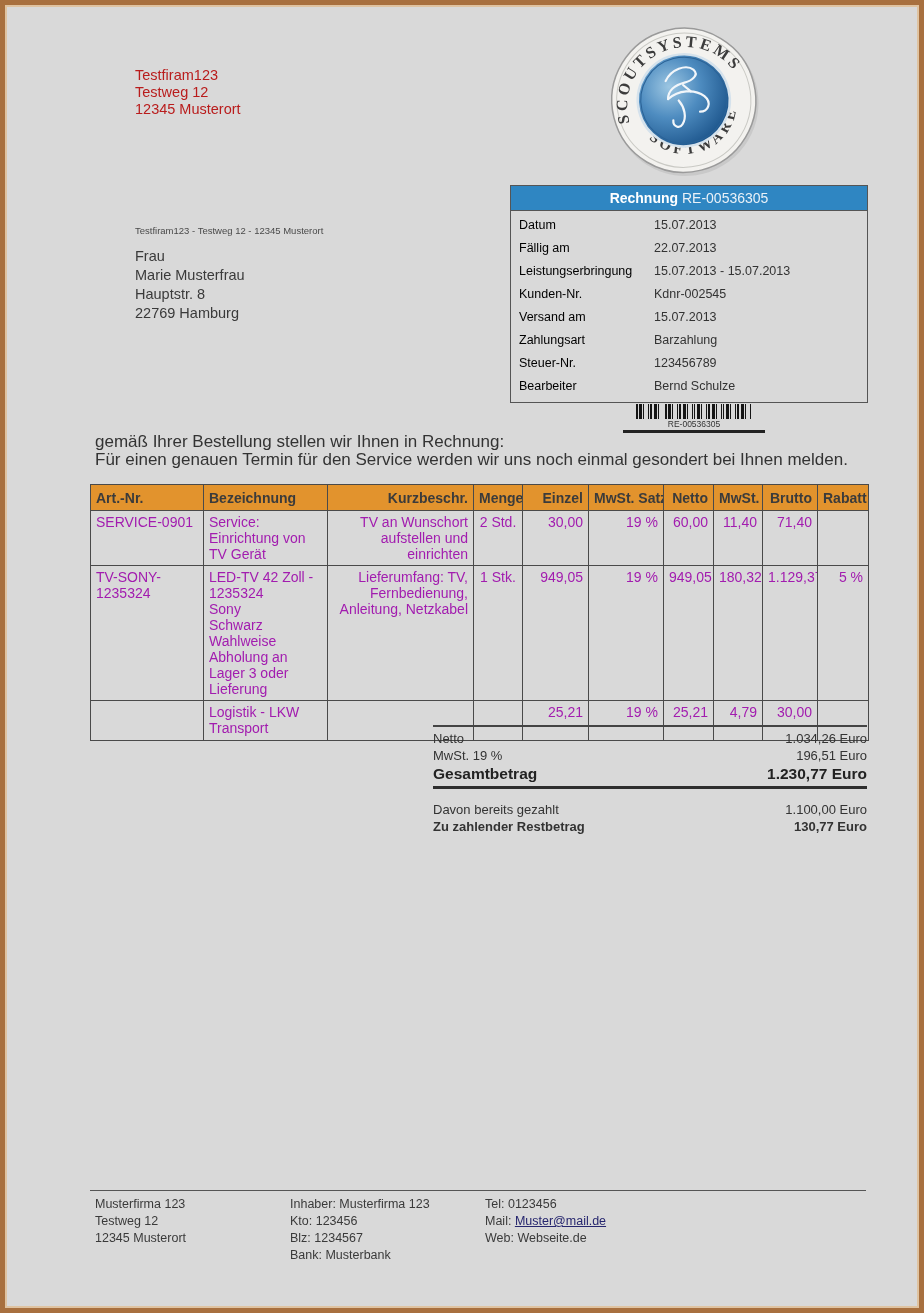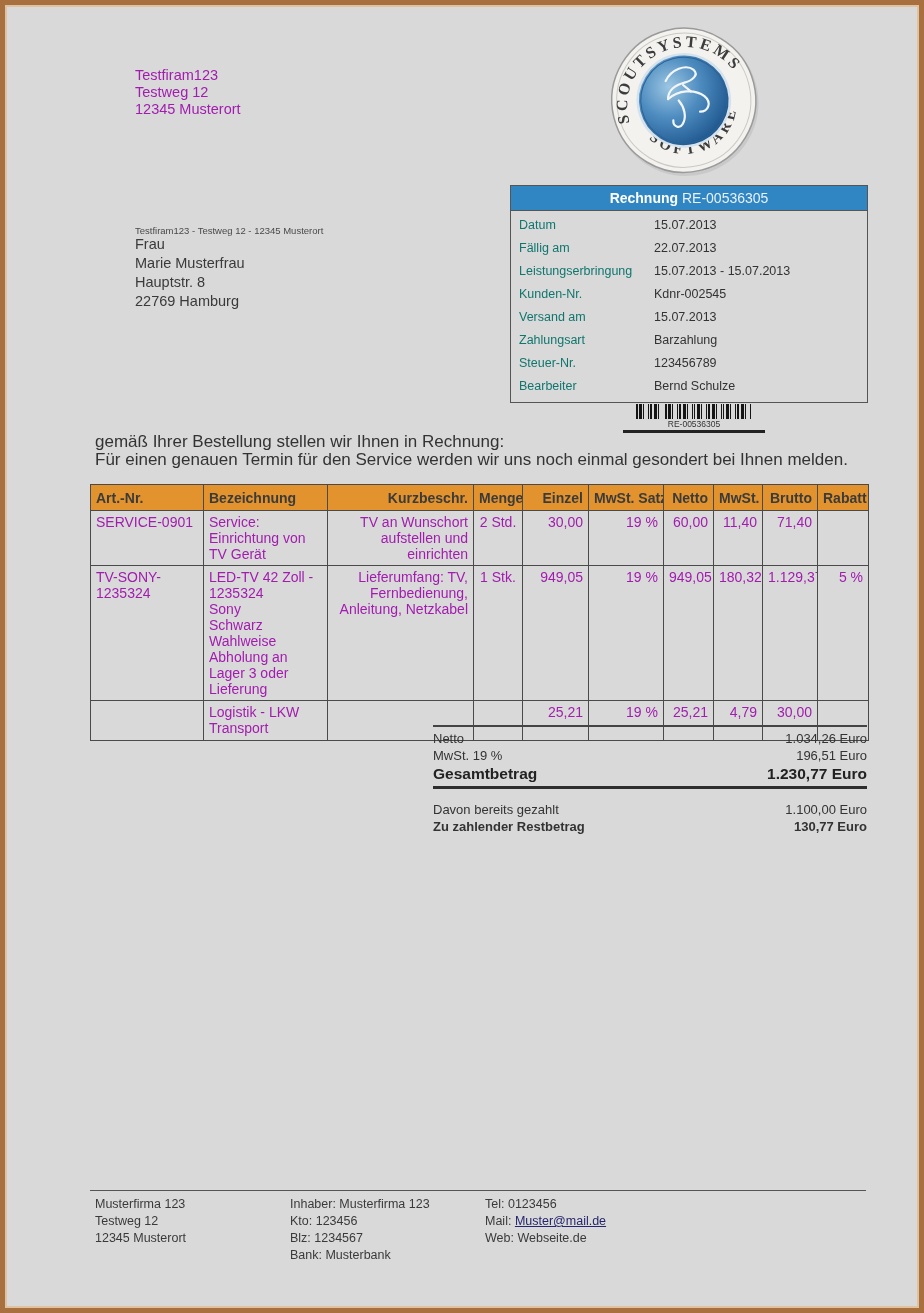--- a/index.html
+++ b/index.html
@@ -10,23 +10,23 @@
     background:#d9d9d9;
     border:5px solid #a8703f;
     box-shadow: inset 0 0 0 2px #dfc3a1;
     font-family:"Liberation Sans","DejaVu Sans",sans-serif;
     color:#333;
     overflow:hidden;
   }
   .abs{position:absolute;}
 
   
-  .sender{left:130px;top:62px;font-size:14.5px;line-height:17px;color:#a21caf;}
+  .sender{left:130px;top:62px;font-size:14.5px;line-height:17px;color:#b91c1c;}
   .sender-inline{left:130px;top:220px;font-size:9.5px;color:#4a4a4a;}
-  .recipient{left:130px;top:230px;font-size:14.5px;line-height:19px;color:#3a3a3a;}
+  .recipient{left:130px;top:242px;font-size:14.5px;line-height:19px;color:#3a3a3a;}
 
   
   .logo{left:604px;top:20px;width:152px;height:152px;transform:rotate(-14deg);}
   .logo svg{display:block;}
 
   
   .invoice-box{
     left:505px;top:180px;width:358px;
     border:1.5px solid #555;
     box-sizing:border-box;
@@ -35,21 +35,21 @@
   .invoice-box .title{
     background:#2f86c2;
     height:24px;line-height:24px;
     text-align:center;color:#fff;font-size:14px;
     border-bottom:1px solid #555;
   }
   .invoice-box .title b{font-weight:bold;color:#ffffff;}
   .invoice-box .title span.num{font-weight:normal;color:#e9f1f8;}
   .invoice-box .rows{padding:3px 0 4px 0;}
   .invoice-box .row{display:flex;height:23px;line-height:23px;font-size:12.5px;}
-  .invoice-box .row .lbl{width:135px;padding-left:8px;color:#0f766e;}
+  .invoice-box .row .lbl{width:135px;padding-left:8px;color:#000000;}
   .invoice-box .row .val{flex:1;color:#333;}
 
   
   .barcode-wrap{left:618px;top:399px;width:142px;text-align:center;}
   .barcode{
     width:116px;height:15px;margin:0 auto;
     background:
       repeating-linear-gradient(90deg,
         #151515 0 1.5px, transparent 1.5px 3px,
         #151515 3px 6px, transparent 6px 7.5px,

